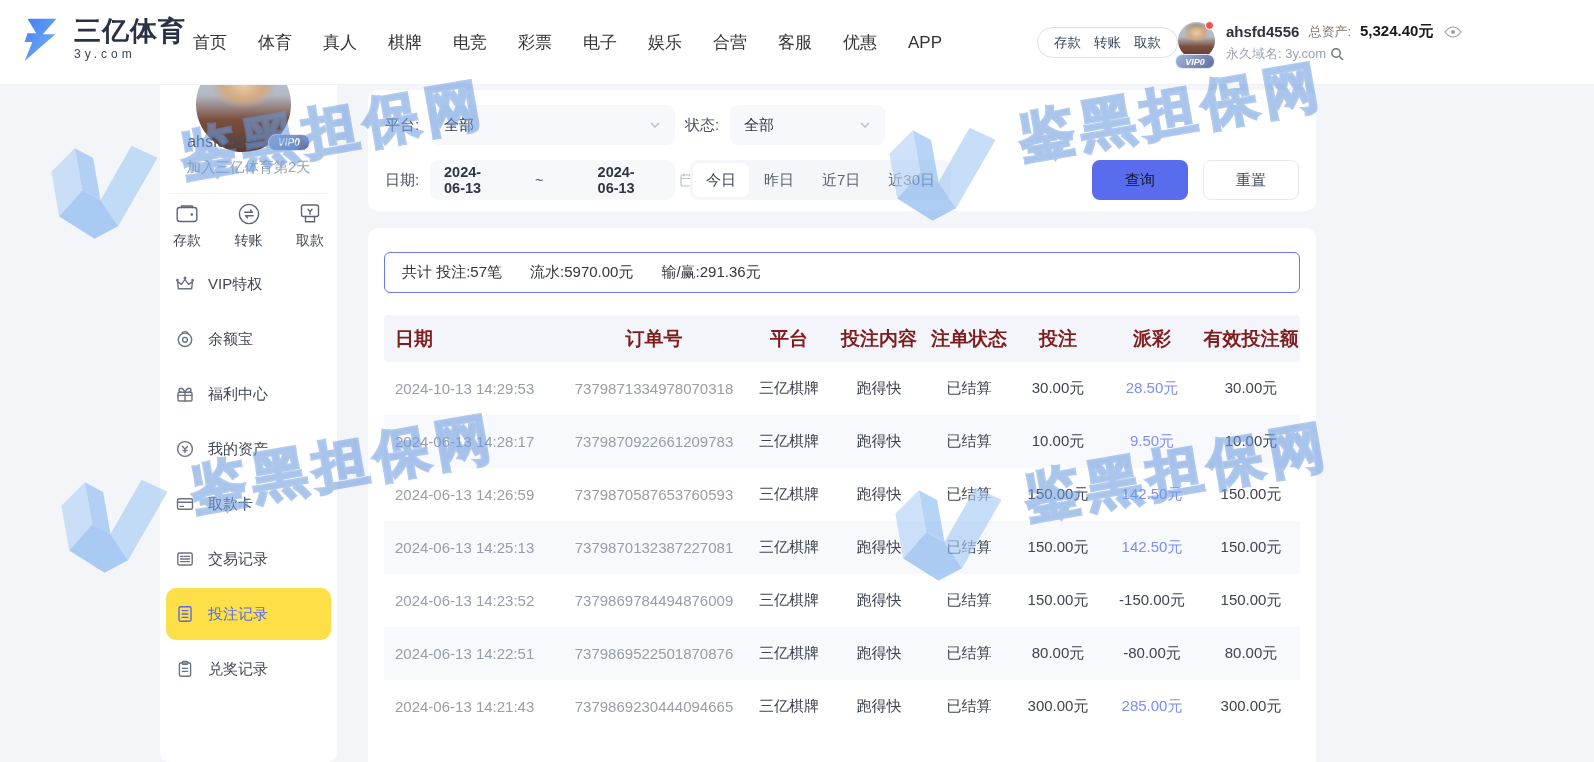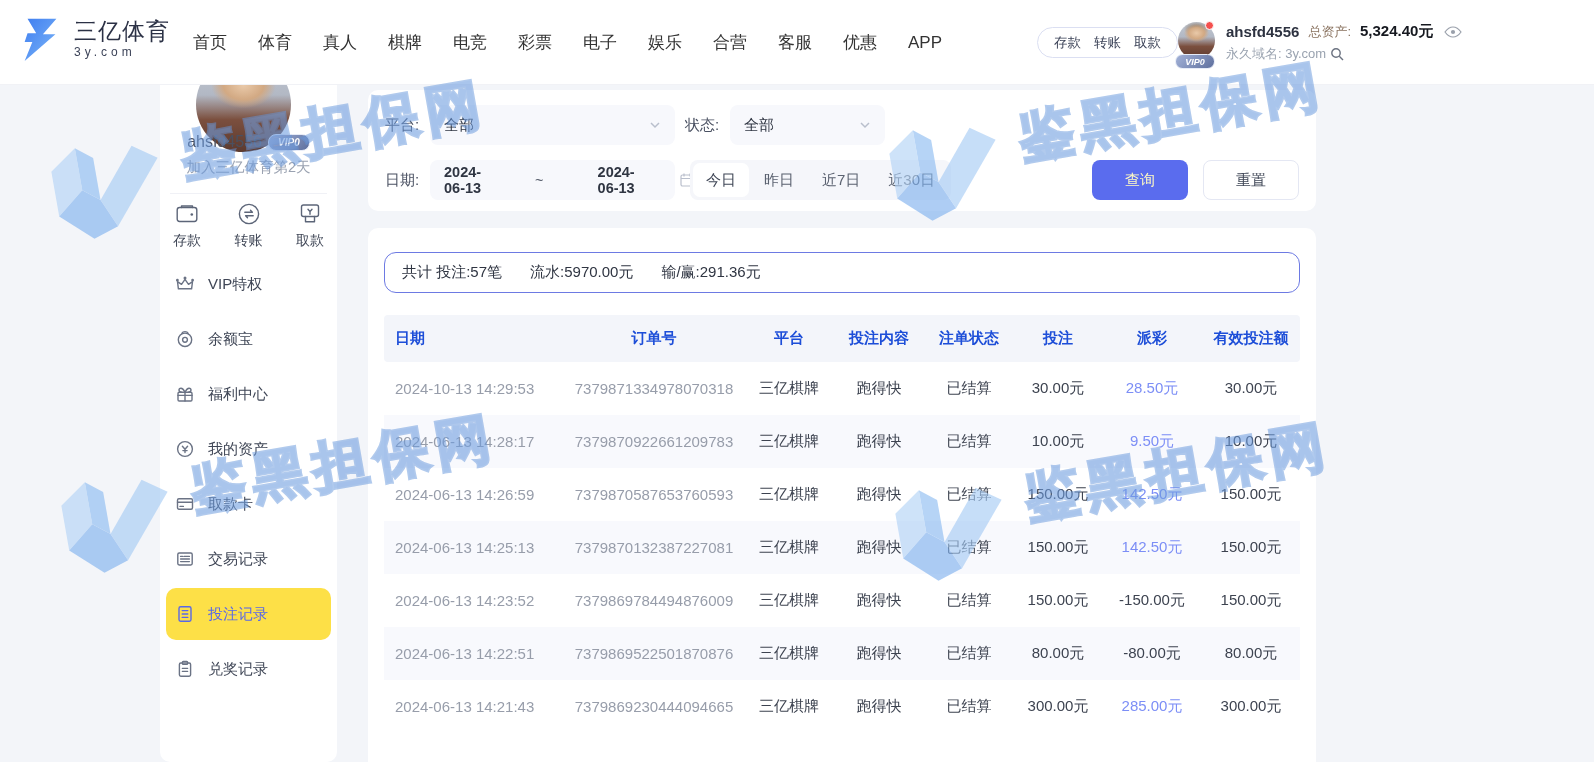--- a/index.html
+++ b/index.html
@@ -9,21 +9,21 @@
     background:#f3f5f9;
     font-family:"Liberation Sans","DejaVu Sans",sans-serif;
     color:#3d4350;
   }
   .icn{display:inline-flex;align-items:center;justify-content:center;line-height:0;}
 
   
   .top-header{position:absolute;left:0;top:0;width:1594px;height:85px;background:#fff;border-bottom:1px solid #f1f2f6;z-index:5;}
   .brand{position:absolute;left:16px;top:14px;display:flex;align-items:center;gap:8px;}
   .brand-text{display:flex;flex-direction:column;line-height:1.05;}
-  .brand-name{font-size:23px;font-weight:normal;color:#2b3145;letter-spacing:1px;}
+  .brand-name{font-size:27px;font-weight:bold;color:#2b3145;letter-spacing:1px;}
   .brand-domain{font-size:12px;color:#3c4358;letter-spacing:4px;margin-top:3px;}
   .main-nav{position:absolute;left:193px;top:0;height:85px;display:flex;align-items:center;gap:31px;}
   .nav-item{font-size:17px;color:#333;cursor:pointer;white-space:nowrap;}
   .wallet-pill{position:absolute;left:1037px;top:27px;height:31px;border:1px solid #dbdff2;border-radius:16px;display:flex;align-items:center;gap:13px;padding:0 16px;font-size:13.5px;color:#3c4358;background:#fff;}
   .pill-item{cursor:pointer;white-space:nowrap;}
   .user-block{position:absolute;left:1178px;top:22px;display:flex;gap:10px;}
   .avatar-sm-wrap{position:relative;width:38px;height:40px;}
   .avatar-sm{width:37px;height:37px;border-radius:50%;overflow:hidden;}
   .photo{background:
     radial-gradient(ellipse 34% 24% at 50% 30%, #e9c9a9 0%, #d2a983 62%, rgba(210,169,131,0) 100%),
@@ -61,29 +61,29 @@
   .filter-card{position:absolute;left:368px;top:90px;width:948px;height:121px;background:#fff;border-radius:10px;z-index:3;}
   .f-label{position:absolute;height:40px;line-height:40px;font-size:15px;color:#4a5162;}
   .select-box{position:absolute;height:40px;background:#f7f8fc;border-radius:8px;display:flex;align-items:center;justify-content:space-between;padding:0 14px;font-size:15px;color:#2f3542;cursor:pointer;}
   .date-box{position:absolute;height:40px;background:#f7f8fc;border-radius:8px;display:flex;align-items:center;padding:0 14px;font-size:14.5px;font-weight:bold;color:#2f3542;cursor:pointer;gap:44px;}
   .date-box .sep{margin:0 10px;font-weight:normal;color:#5b6270;}
   .date-box .cal{margin-left:auto;}
   .range-group{position:absolute;height:40px;background:#f5f6fa;border-radius:8px;display:flex;align-items:center;padding:0 3px;gap:2px;}
   .range-chip{height:34px;line-height:34px;padding:0 13px;font-size:15px;color:#5b6270;border-radius:7px;cursor:pointer;white-space:nowrap;}
   .range-chip.active{background:#fff;color:#3f4656;}
   .btn{position:absolute;width:96px;height:40px;border-radius:8px;display:flex;align-items:center;justify-content:center;font-size:15px;cursor:pointer;}
-  .btn-primary{background:#5a6cee;color:#fef9c3;}
+  .btn-primary{background:#5a6cee;color:#0f172a;}
   .btn-ghost{background:#fff;border:1px solid #e4e7f3;color:#3f4656;}
 
   
   .records-card{position:absolute;left:368px;top:228px;width:948px;height:534px;background:#fff;border-radius:10px 10px 0 0;z-index:3;}
-  .summary-box{position:absolute;left:16px;top:24px;width:916px;height:41px;border:1px solid #6d7ae3;border-radius:12px;display:flex;align-items:center;padding:0 17px;gap:28px;font-size:15px;color:#2f3542;}
+  .summary-box{position:absolute;left:16px;top:24px;width:916px;height:41px;border:1px solid #6d7ae3;border-radius:6px;display:flex;align-items:center;padding:0 17px;gap:28px;font-size:15px;color:#2f3542;}
   .tgrid{display:grid;grid-template-columns:180px 180px 90px 90px 90px 88px 100px 98px;align-items:center;}
   .thead{position:absolute;left:16px;top:87px;width:916px;height:47px;background:#f3f5fa;border-radius:4px;}
-  .th{font-size:15px;color:#1d4ed8;font-weight:bold;text-align:center;}
+  .th{font-size:19px;color:#7f1d1d;font-weight:bold;text-align:center;}
   .tbody{position:absolute;left:16px;top:134px;width:916px;}
   .trow{height:53px;cursor:default;}
   .trow.alt{background:#f8f9fd;}
   .td{font-size:15px;color:#3d4350;text-align:center;white-space:nowrap;}
   .c0{text-align:left;padding-left:11px;}
   .th.c0{padding-left:11px;}
   .dim{color:#979daa;}
   .pos{color:#7c8ef6;}
 
   

